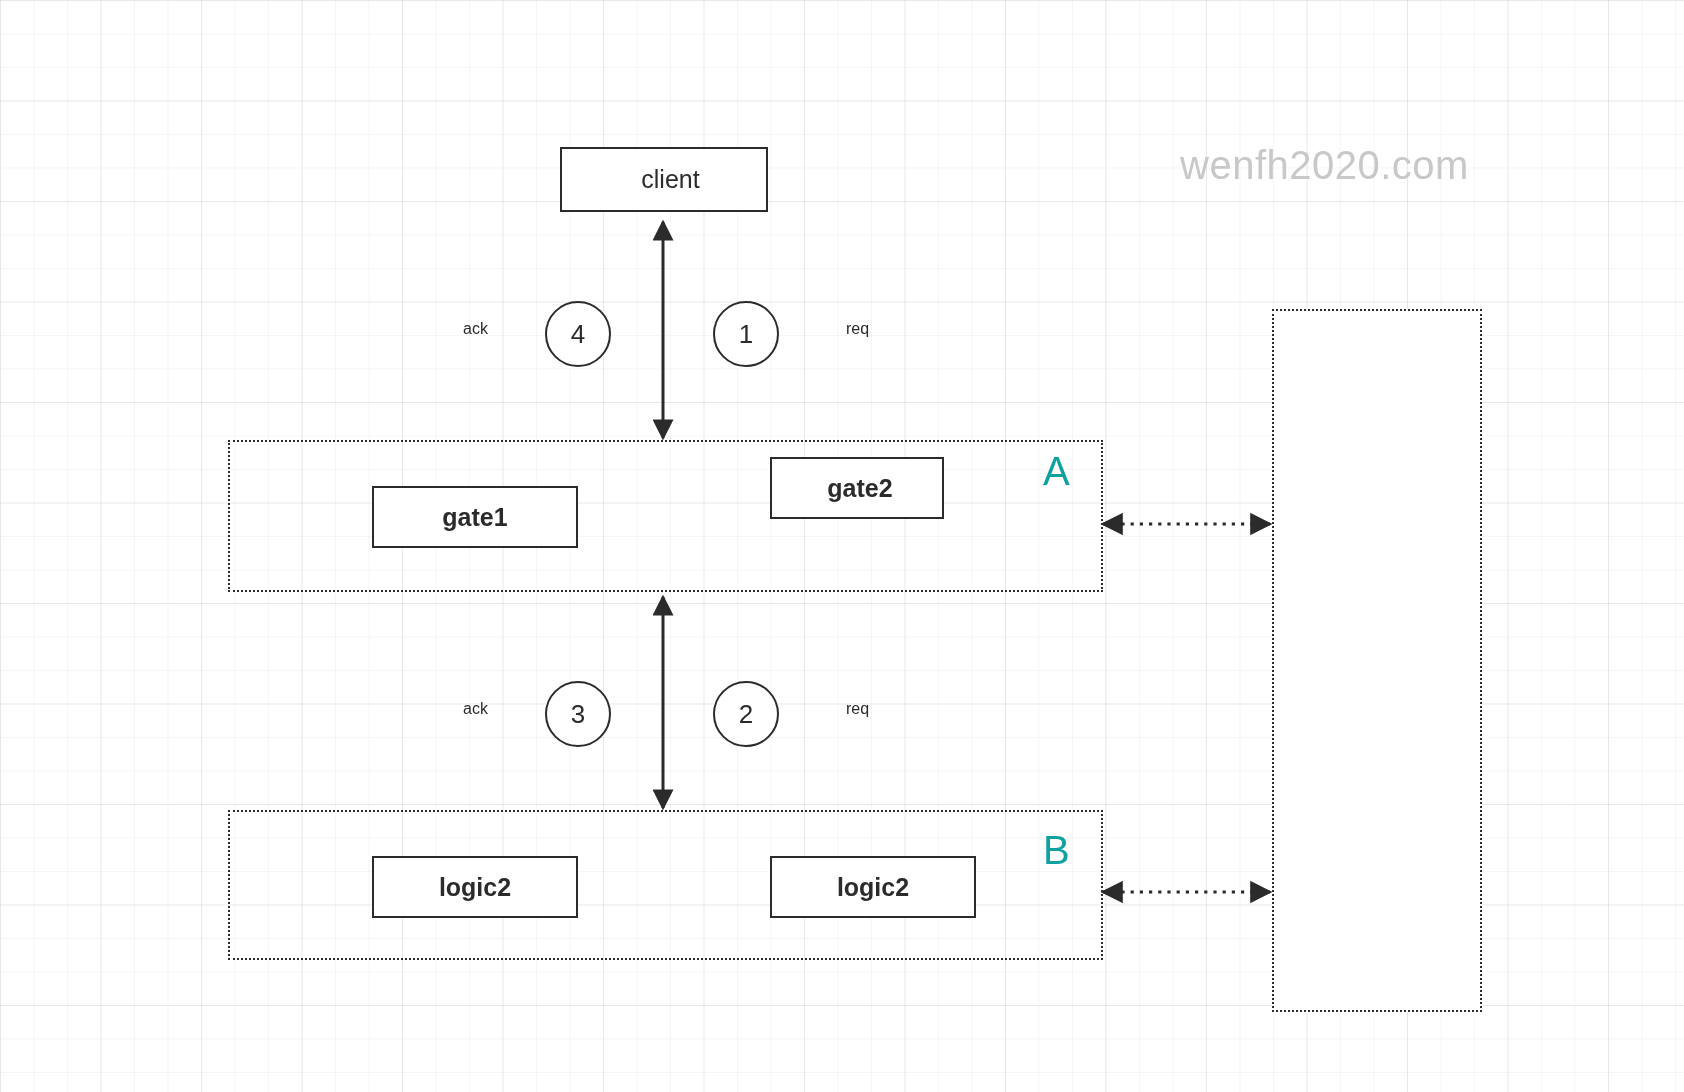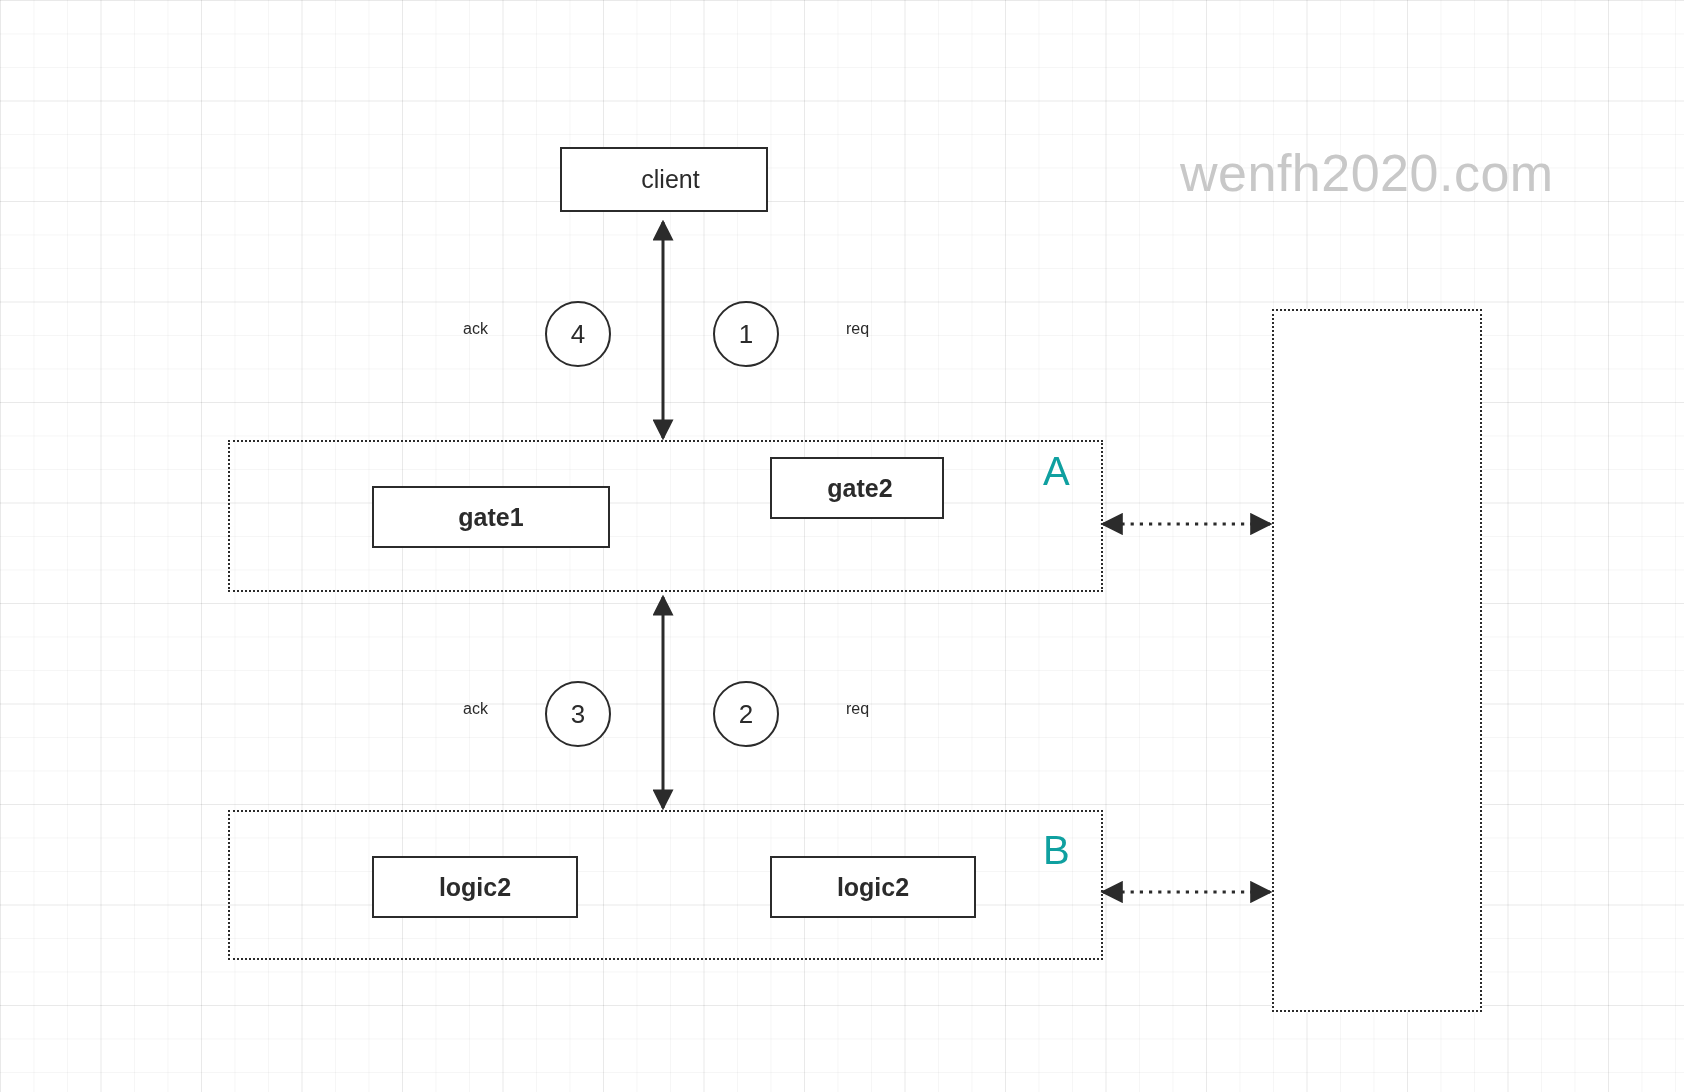--- a/index.html
+++ b/index.html
@@ -82,21 +82,21 @@
   .edge-label {
     position: absolute;
     font-size: 16px;
     color: #2b2b2b;
     white-space: nowrap;
   }
 
   .watermark {
     position: absolute;
     color: #c8c8c8;
-    font-size: 52px;
+    font-size: 40px;
     white-space: nowrap;
     letter-spacing: 0.5px;
   }
 
   svg.overlay {
     position: absolute;
     left: 0;
     top: 0;
     width: 1684px;
     height: 1092px;
@@ -147,21 +147,21 @@
     <span>4</span>
   </div>
   <div class="seq-circle" style="left:713px; top:301px;">
     <span>1</span>
   </div>
   <div class="edge-label" style="left:846px; top:320px;">req</div>
 
   <div class="group-box" style="left:228px; top:440px; width:875px; height:152px;"></div>
   <div class="group-label" style="left:1043px; top:451px;">A</div>
 
-  <div class="node-box bold" style="left:372px; top:486px; width:238px; height:62px;">
+  <div class="node-box bold" style="left:372px; top:486px; width:206px; height:62px;">
     <span>gate1</span>
   </div>
   <div class="node-box bold" style="left:770px; top:457px; width:174px; height:62px;padding-left:6px;">
     <span>gate2</span>
   </div>
 
   <div class="edge-label" style="left:463px; top:700px;">ack</div>
   <div class="seq-circle" style="left:545px; top:681px;">
     <span>3</span>
   </div>

